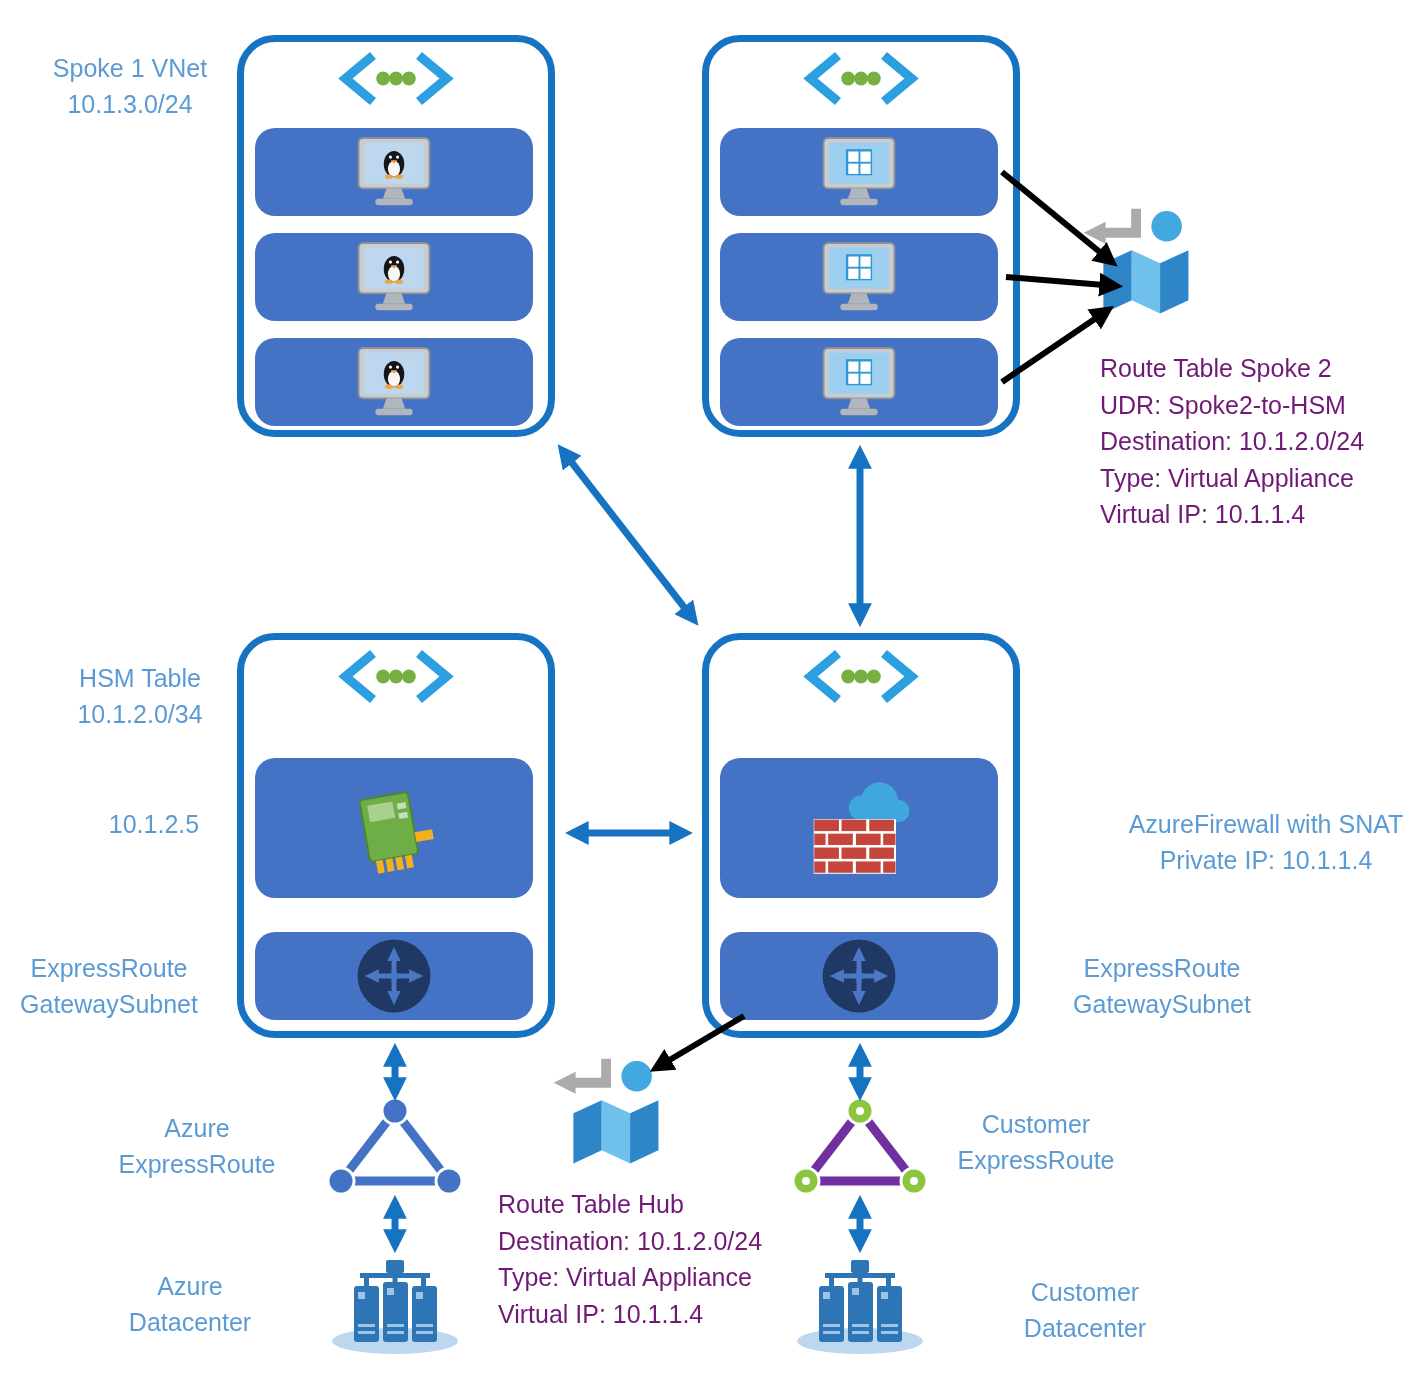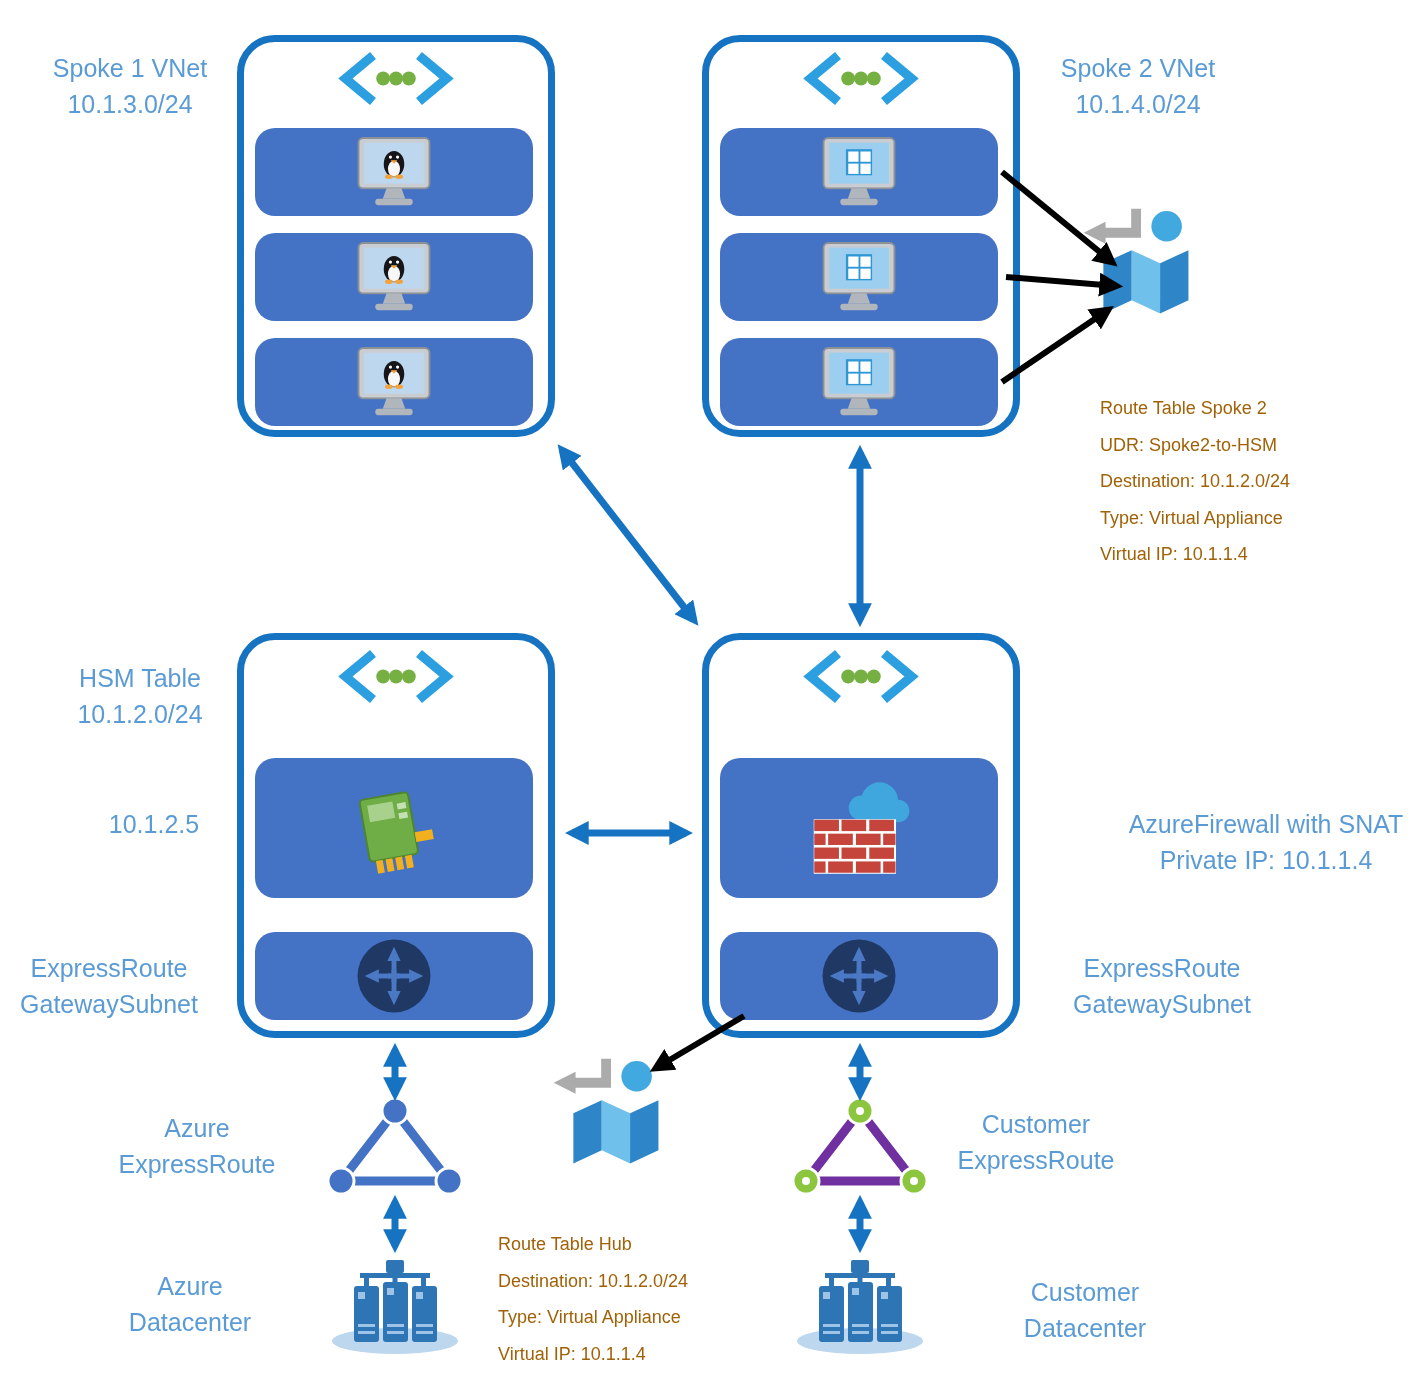--- a/index.html
+++ b/index.html
@@ -3,21 +3,21 @@
 <meta charset="utf-8">
 <style>
   * { margin:0; padding:0; box-sizing:border-box; }
   body { background:#fff; font-family:"Liberation Sans", sans-serif; }
   .canvas { position:relative; width:1408px; height:1377px; background:#fff; overflow:hidden; }
   .vnet-box { position:absolute; background:#fff; border:7px solid #1673C2; border-radius:38px; z-index:1; }
   .panel { position:absolute; background:#4472C4; border-radius:20px; display:flex; align-items:center; justify-content:center; }
   .vnet-icon { position:absolute; }
   .blue-label { position:absolute; color:#5B9BD5; font-size:25px; line-height:36px; text-align:center; z-index:2; white-space:nowrap; }
   .lbl-line { display:block; }
-  .rt-text { position:absolute; color:#a16207; font-size:18px; line-height:36.5px; z-index:2; white-space:nowrap;margin-top:40px; }
+  .rt-text { position:absolute; color:#701a75; font-size:25px; line-height:36.5px; z-index:2; white-space:nowrap; }
   .rt-line { display:block; }
   .icon-abs { position:absolute; z-index:2; }
   .arrow-layer { position:absolute; left:0; top:0; z-index:10; pointer-events:none; }
 </style>
 </head>
 <body>
 
 <svg width="0" height="0" style="position:absolute" aria-hidden="true">
   <defs>
     <symbol id="ic-vnet" viewBox="0 0 130 62">
@@ -142,24 +142,20 @@
       <svg width="84" height="75" viewBox="0 0 90 80">
           <use href="#ic-mon-win"></use>
         </svg>
     </div>
     <div class="panel" style="left:11px; top:296px; width:278px; height:88px;">
       <svg width="84" height="75" viewBox="0 0 90 80">
           <use href="#ic-mon-win"></use>
         </svg>
     </div>
   </div>
-  <div class="blue-label" style="left:1028px; top:50px; width:220px;">
-    <span class="lbl-line">Spoke 2 VNet</span>
-    <span class="lbl-line">10.1.4.0/24</span>
-  </div>
 
   <svg class="icon-abs" style="left:1075px; top:200px;" width="120" height="120" viewBox="0 0 110 110">
       <use href="#ic-routetable"></use>
     </svg>
   <div class="rt-text" style="left:1100px; top:350px;">
     <span class="rt-line">Route Table Spoke 2</span>
     <span class="rt-line">UDR: Spoke2-to-HSM</span>
     <span class="rt-line">Destination: 10.1.2.0/24</span>
     <span class="rt-line">Type: Virtual Appliance</span>
     <span class="rt-line">Virtual IP: 10.1.1.4</span>
@@ -187,21 +183,21 @@
       </svg>
     </div>
     <div class="panel" style="left:11px; top:292px; width:278px; height:88px;">
       <svg width="80" height="80" viewBox="0 0 90 90">
           <use href="#ic-gateway"></use>
         </svg>
     </div>
   </div>
   <div class="blue-label" style="left:30px; top:660px; width:220px;">
     <span class="lbl-line">HSM Table</span>
-    <span class="lbl-line">10.1.2.0/24</span>
+    <span class="lbl-line">10.1.2.0/34</span>
   </div>
   <div class="blue-label" style="left:44px; top:806px; width:220px;">
     <span class="lbl-line">10.1.2.5</span>
   </div>
   <div class="blue-label" style="left:0px; top:950px; width:218px;">
     <span class="lbl-line">ExpressRoute</span>
     <span class="lbl-line">GatewaySubnet</span>
   </div>
 
   <div class="vnet-box" style="left:702px; top:633px; width:318px; height:405px;">

